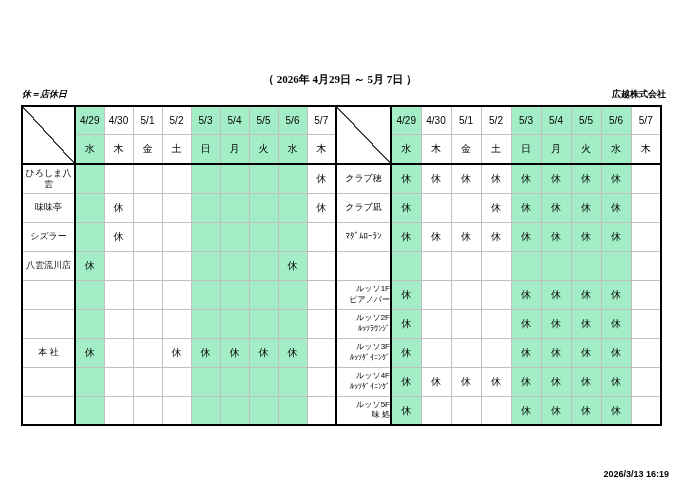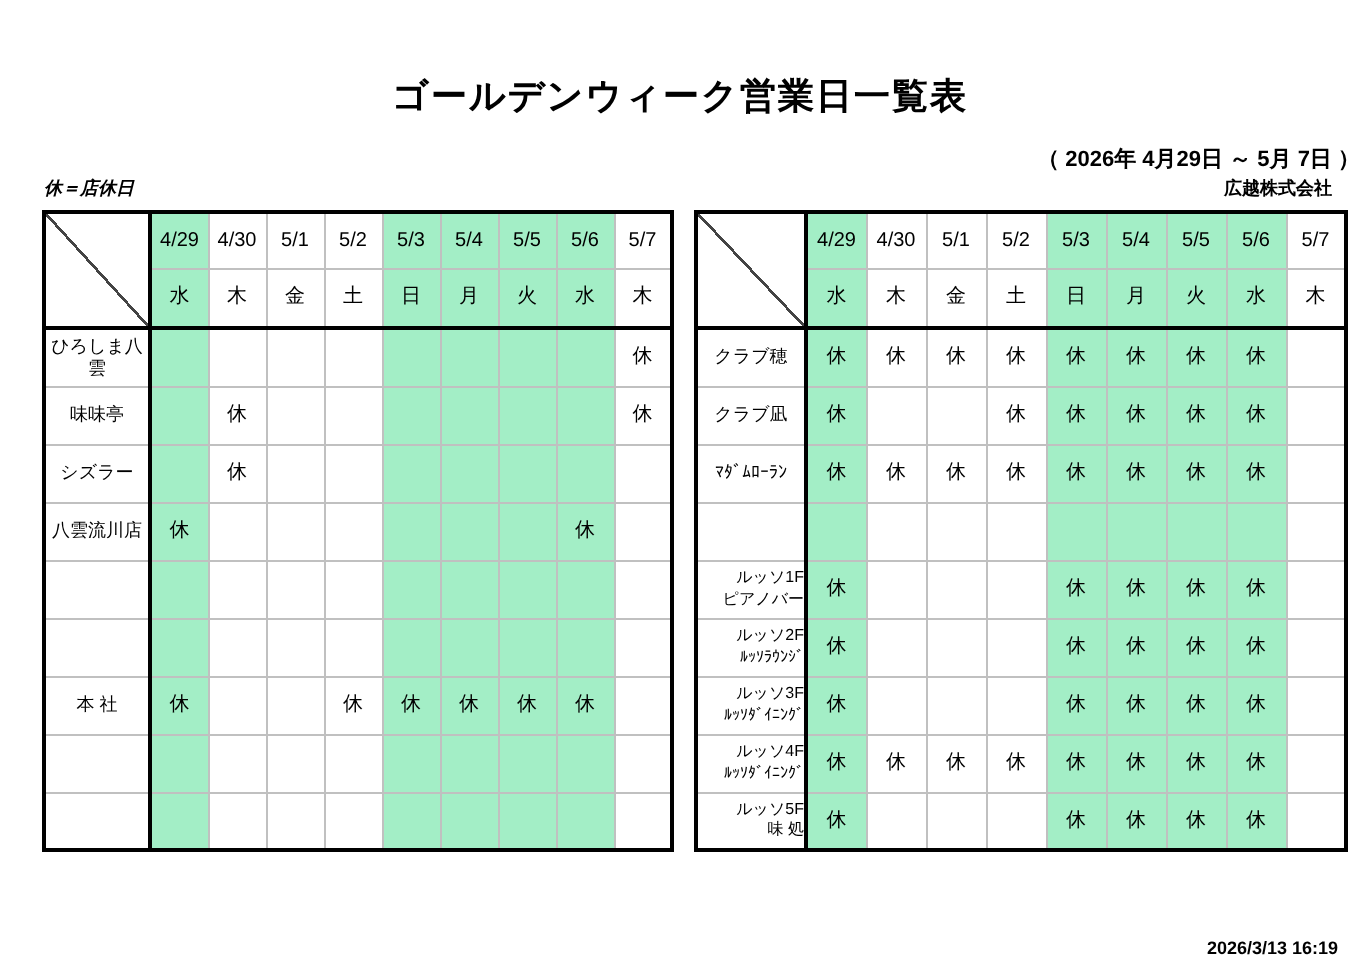--- a/index.html
+++ b/index.html
@@ -11,27 +11,27 @@
     color:#000;
   }
   .page { position:relative; width:680px; height:481px; background:#fff; overflow:hidden; }
 
   .title {
     position:absolute; top:36px; left:0; width:100%;
     text-align:center; font-size:18px; font-weight:bold; letter-spacing:1px;
   }
   .subtitle {
     position:absolute; top:72px; left:0; width:100%;
-    text-align:right; font-size:11px; font-weight:bold;
+    text-align:center; font-size:11px; font-weight:bold;font-family:Liberation Serif, serif;
   }
   .legend  { position:absolute; top:88px; left:22px;  font-size:9px; font-weight:bold;font-style:italic; }
   .company { position:absolute; top:88px; right:14px; font-size:9px; font-weight:bold;text-align:right; }
   .timestamp { position:absolute; top:469px; right:11px; font-size:9px; font-weight:bold; }
 
-  .tables { position:absolute; top:105px; left:21px; display:flex;gap:12px; }
+  .tables { position:absolute; top:105px; left:21px; display:flex; }
 
   table.sched { border-collapse:collapse; table-layout:fixed; border:2px solid var(--line); }
   table.sched.right { margin-left:-2px; }
 
   .sched th, .sched td {
     border:1px solid var(--grid);
     padding:0; text-align:center; vertical-align:middle;
     font-weight:normal; background:#fff; overflow:hidden;
     font-size:10px; line-height:1.1;
   }
@@ -62,21 +62,20 @@
 
   .sched .rowlabel { font-size:9px; background:#fff; }
   .sched .rowlabel div { line-height:1.25; }
   .sched .rowlabel.two-line div { font-size:8px; line-height:1.3;text-align:right; }
   .sched td { font-size:10px; }
 </style>
 </head>
 <body>
 
 <div class="page">
-  <div class="title">ゴールデンウィーク営業日一覧表</div>
   <div class="subtitle">（ 2026年 4月29日 ～ 5月 7日 ）</div>
   <div class="legend">休＝店休日</div>
   <div class="company">広越株式会社</div>
 
   <div class="tables">
     <table class="sched left" id="left-table">
         <thead>
           <tr class="dates">
             <th class="corner" rowspan="2"></th>
             <th class="date hl">4/29</th>

